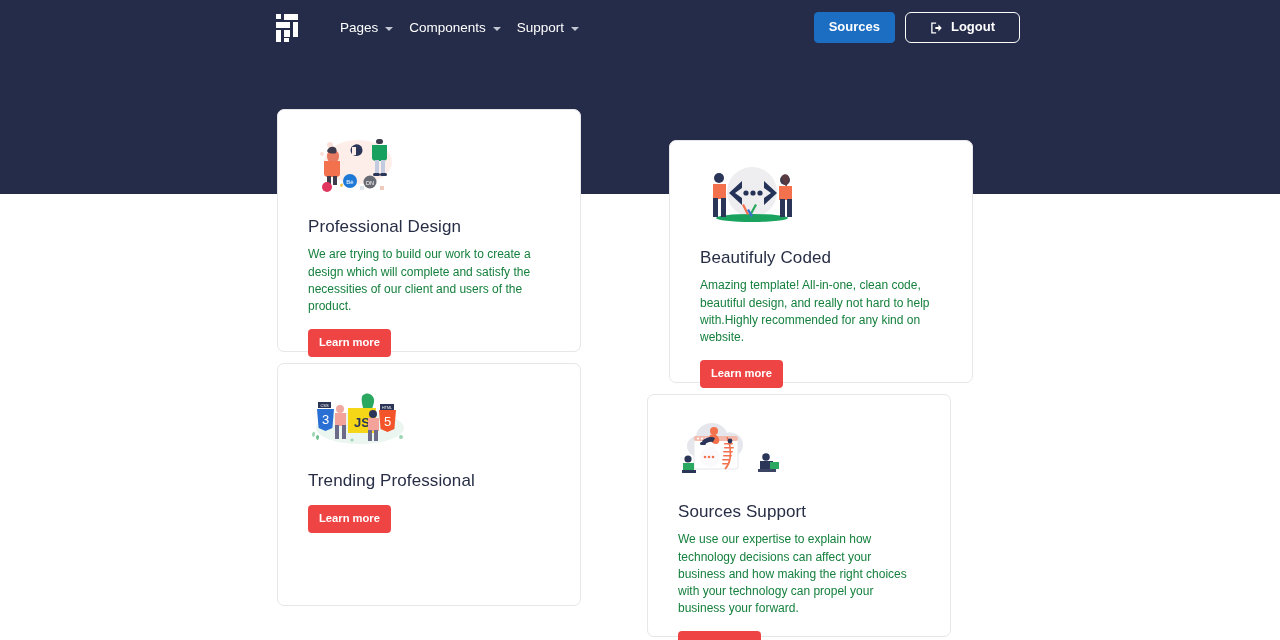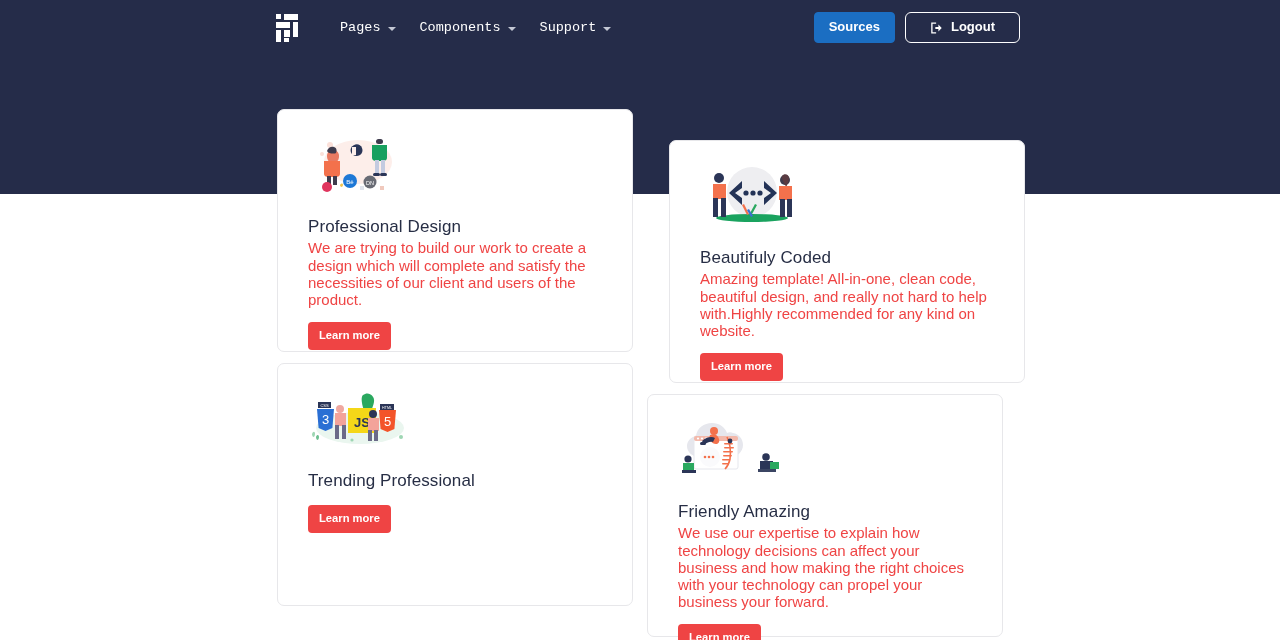--- a/index.html
+++ b/index.html
@@ -59,23 +59,22 @@
   .lg3 { left: 0;  top: 8px; width: 14px; height: 6px; }
   .lg4 { left: 17px; top: 8px; width: 5px; height: 5px; background:#8890ab; }
   .lg5 { left: 0;  top: 16px; width: 5px; height: 12px; }
   .lg6 { left: 8px; top: 16px; width: 6px; height: 7px; background:#6a7191; }
   .lg7 { left: 17px; top: 9px; width: 5px; height: 14px; }
   .lg8 { left: 8px; top: 24px; width: 5px; height: 4px; }
 
   .nav-links {
     display: flex;
     align-items: center;
-    gap: 20px;
+    gap: 12px;
     flex: 1 1 auto;
-    font-family: Liberation Mono, monospace;
   }
   .nav-item {
     display: flex;
     align-items: center;
     gap: 7px;
     color: #ffffff;
     font-size: 13.5px;
     line-height: 1;
     cursor: pointer;
     padding: 6px 2px;
@@ -118,21 +117,21 @@
     display: flex;
     align-items: center;
     gap: 7px;
     line-height: 1.15;
   }
   .logout-icon { display: block; width: 14px; height: 14px; }
 
   
   .card {
     position: absolute;
-    width: 356px;
+    width: 304px;
     background: #ffffff;
     border: 1px solid #e7e7ea;
     border-radius: 7px;
     z-index: 2;
     padding: 0 30px;
   }
   .card-pd { left: 277px; top: 109px;  height: 243px; }
   .card-bc { left: 669px; top: 140px;  height: 243px; }
   .card-tt { left: 277px; top: 363px;  height: 243px; }
   .card-fs { left: 647px; top: 394px;  height: 243px; }
@@ -148,24 +147,24 @@
 
   .card-title {
     margin-top: 21px;
     font-size: 17px;
     color: #272e45;
     font-weight: normal;
     letter-spacing: 0.1px;
     line-height: 1.2;
   }
   .card-text {
-    margin-top: 2px;
-    font-size: 15px;
+    margin-top: 9px;
+    font-size: 12px;
     line-height: 17.2px;
-    color: #ef4444;
+    color: #15803d;
     max-width: 292px;
   }
   .btn-learn {
     margin-top: 14px;
     display: inline-block;
     background: #ef4444;
     color: #ffffff;
     font-size: 11.2px;
     font-weight: bold;
     border: none;
@@ -364,18 +363,18 @@
         <circle cx="10" cy="40" r="3.6" fill="#2b3557"></circle>
         <path d="M5 44h11v8H5z" fill="#2aa85f"></path>
         <path d="M4 51h14v3H4z" fill="#2b3557"></path>
 
         <circle cx="88" cy="38" r="3.8" fill="#2b3557"></circle>
         <path d="M82 42h13v9H82z" fill="#2b3557"></path>
         <path d="M92 43h9v7h-9z" fill="#2aa85f"></path>
         <path d="M80 50h18v3H80z" fill="#3b4563"></path>
       </svg>
     </div>
-    <div class="card-title">Friendly Amazing</div>
+    <div class="card-title">Sources Support</div>
     <div class="card-text">We use our expertise to explain how technology decisions can affect your business and how making the right choices with your technology can propel your business your forward.</div>
     <button class="btn-learn">Learn more</button>
   </div>
 
 </div>
 
 </body></html>

